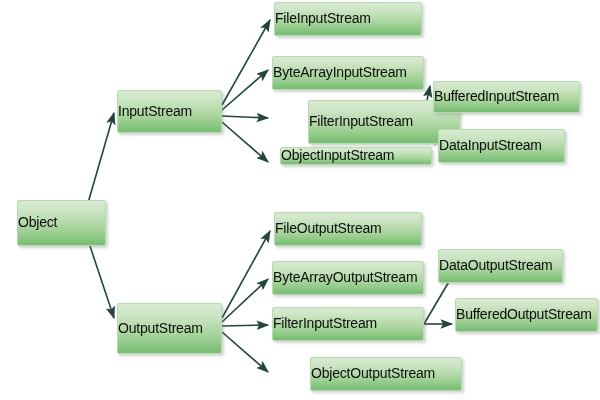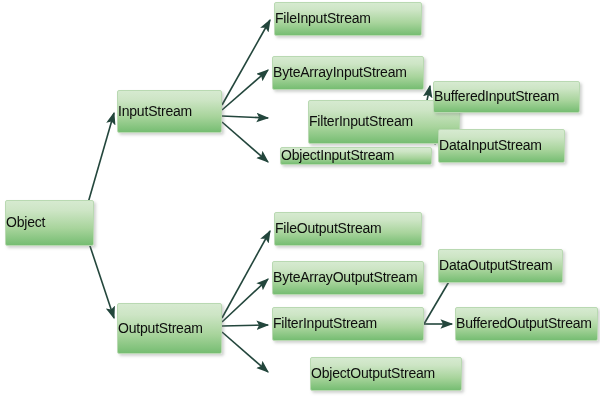--- a/index.html
+++ b/index.html
@@ -69,21 +69,21 @@
         <path d="M 222 318 L 270 231" stroke="#23463c" stroke-width="1.6" fill="none" marker-end="url(#arrowhead)"></path>
         <path d="M 222 322 L 268 279" stroke="#23463c" stroke-width="1.6" fill="none" marker-end="url(#arrowhead)"></path>
         <path d="M 222 326 L 268 325" stroke="#23463c" stroke-width="1.6" fill="none" marker-end="url(#arrowhead)"></path>
         <path d="M 222 332 L 268 372" stroke="#23463c" stroke-width="1.6" fill="none" marker-end="url(#arrowhead)"></path>
         <path d="M 424 324 L 457 268" stroke="#23463c" stroke-width="1.6" fill="none" marker-end="url(#arrowhead)"></path>
         <path d="M 424 324 L 452 324" stroke="#23463c" stroke-width="1.6" fill="none" marker-end="url(#arrowhead)"></path>
       </g>
   </svg>
 
   <div id="nodes-group">
-      <div class="node" style="left: 5px; top: 200px; width: 89px; height: 46px;">
+      <div class="node" style="left: 17px; top: 200px; width: 89px; height: 46px;">
         <span>Object</span>
       </div>
       <div class="node" style="left: 117px; top: 90px; width: 105px; height: 43px;">
         <span>InputStream</span>
       </div>
       <div class="node" style="left: 117px; top: 303px; width: 105px; height: 51px;">
         <span>OutputStream</span>
       </div>
       <div class="node" style="left: 274px; top: 2px; width: 148px; height: 34px;">
         <span>FileInputStream</span>
@@ -111,18 +111,18 @@
       </div>
       <div class="node" style="left: 272px; top: 307px; width: 152px; height: 34px;">
         <span>FilterInputStream</span>
       </div>
       <div class="node" style="left: 272px; top: 357px; width: 152px; height: 34px; margin-left: 38px;">
         <span>ObjectOutputStream</span>
       </div>
       <div class="node" style="left: 438px; top: 249px; width: 125px; height: 34px;">
         <span>DataOutputStream</span>
       </div>
-      <div class="node" style="left: 455px; top: 307px; width: 143px; height: 34px;">
+      <div class="node" style="left: 455px; top: 298px; width: 143px; height: 34px;">
         <span>BufferedOutputStream</span>
       </div>
     </div>
 
 </div>
 
 </body></html>

